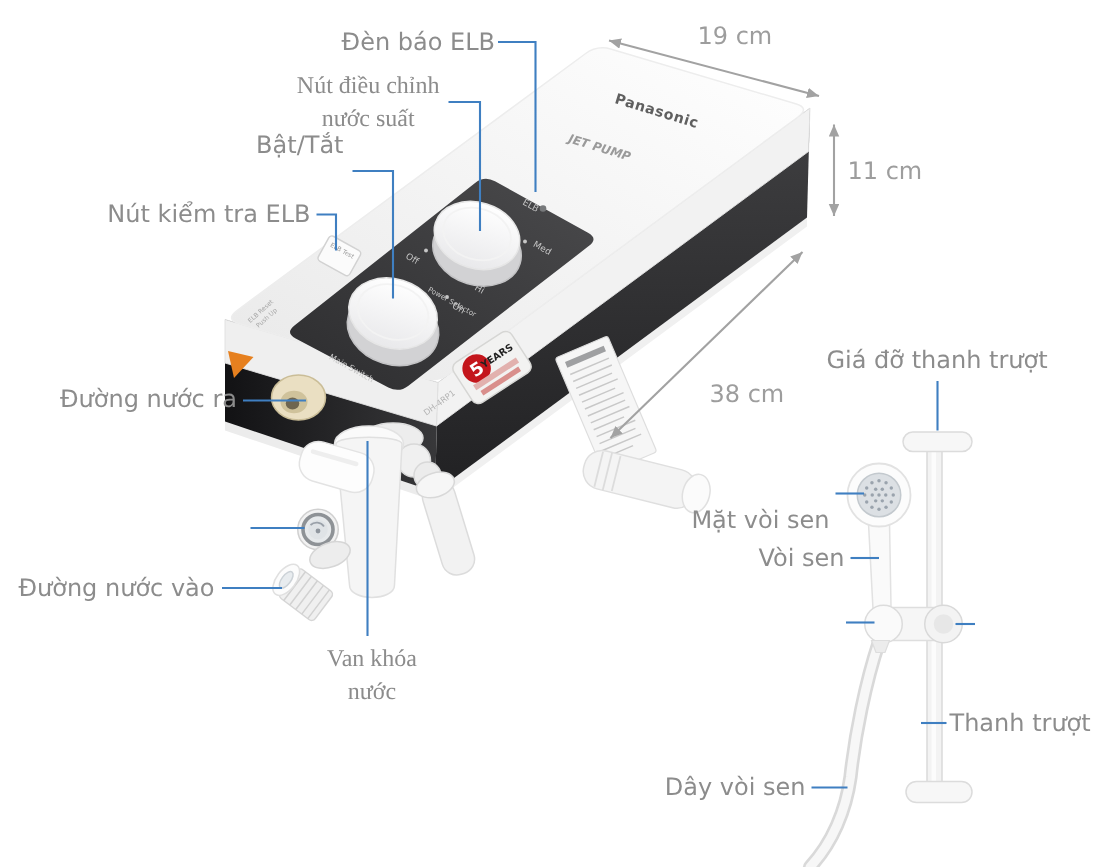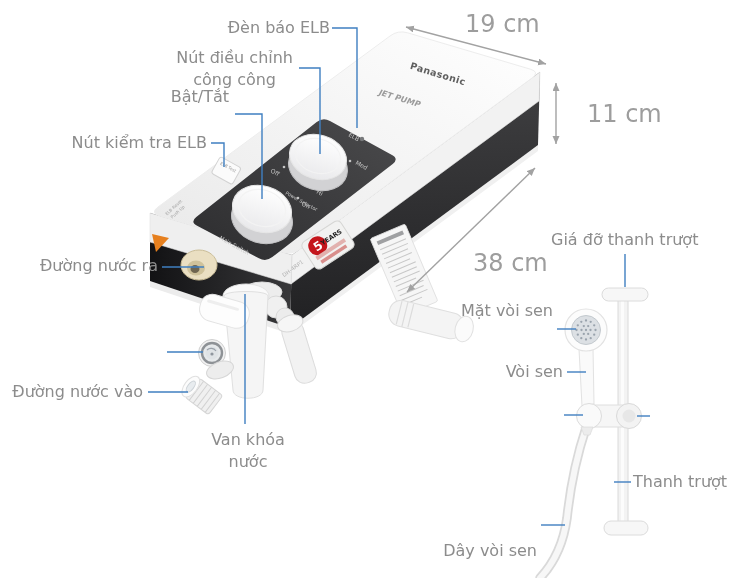--- a/index.html
+++ b/index.html
@@ -1,23 +1,23 @@
 <!DOCTYPE html>
 <html><head>
 <meta charset="utf-8">
 <style>
   html,body{margin:0;padding:0;background:#ffffff;}
   .stage{position:relative;width:732px;height:578px;background:#fff;overflow:hidden;
          font-family:"DejaVu Sans","Liberation Sans",sans-serif;}
   .art{position:absolute;left:0;top:0;}
   .lbl{position:absolute;font-size:16px;line-height:22px;color:#8c8c8c;white-space:nowrap;}
   .lbl span{display:block;}
-  .lbl.center{text-align:center;}
+  .lbl.center{text-align:center;font-family:Liberation Serif, serif;}
   .lbl.right{text-align:right;}
-  .dim{position:absolute;font-size:24px;line-height:24px;color:#9d9d9d;white-space:nowrap;text-align:center;}
+  .dim{position:absolute;font-size:16px;line-height:24px;color:#9d9d9d;white-space:nowrap;text-align:center;}
 </style>
 </head>
 <body>
 
 <div class="stage">
 
 <svg class="art" width="732" height="578" viewBox="0 0 732 578">
   <defs>
     <linearGradient id="topGrad" x1="1" y1="0" x2="0" y2="1">
       <stop offset="0" stop-color="#ffffff"></stop>
@@ -234,21 +234,21 @@
     <path d="M541,525 H565"></path>
   </g>
 </svg>
 
 <div class="lbl right" style="right:402px;top:17px">
   <span>Đèn báo ELB</span>
     </div>
 
 <div class="lbl center" style="right:439px;top:47px">
   <span>Nút điều chỉnh</span>
-  <span>công công</span>
+  <span>nước suất</span>
     </div>
 
 <div class="lbl right" style="right:503px;top:86px">
   <span>Bật/Tắt</span>
     </div>
 
 <div class="lbl right" style="right:574px;top:255px">
   <span>Đường nước ra</span>
     </div>
 
@@ -263,35 +263,35 @@
 
 <div class="lbl" style="left:551px;top:229px">
   <span>Giá đỡ thanh trượt</span>
     </div>
 
 <div class="lbl center" style="left:208px;width:80px;top:429px">
   <span>Van khóa</span>
   <span>nước</span>
     </div>
 
-<div class="lbl right" style="right:179px;top:300px">
+<div class="lbl right" style="right:179px;top:336px">
   <span>Mặt vòi sen</span>
     </div>
 
 <div class="lbl right" style="right:169px;top:361px">
   <span>Vòi sen</span>
     </div>
 
 
 
 <div class="lbl" style="left:633px;top:471px">
   <span>Thanh trượt</span>
     </div>
 
-<div class="lbl right" style="right:195px;top:540px">
+<div class="lbl right" style="right:195px;top:514px">
   <span>Dây vòi sen</span>
     </div>
 
 <div class="dim" style="left:465px;top:12px">19 cm</div>
-<div class="dim" style="left:587px;top:102px">11 cm</div>
+<div class="dim" style="left:565px;top:102px">11 cm</div>
 <div class="dim" style="left:473px;top:251px">38 cm</div>
 
 </div>
 
 </body></html>

